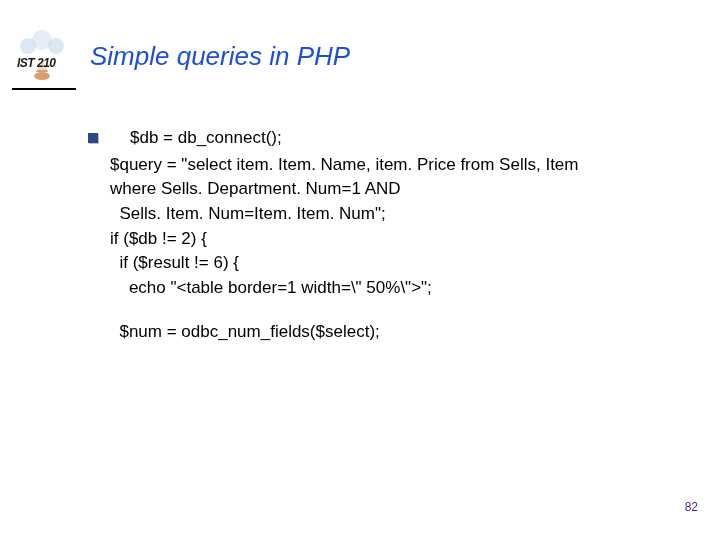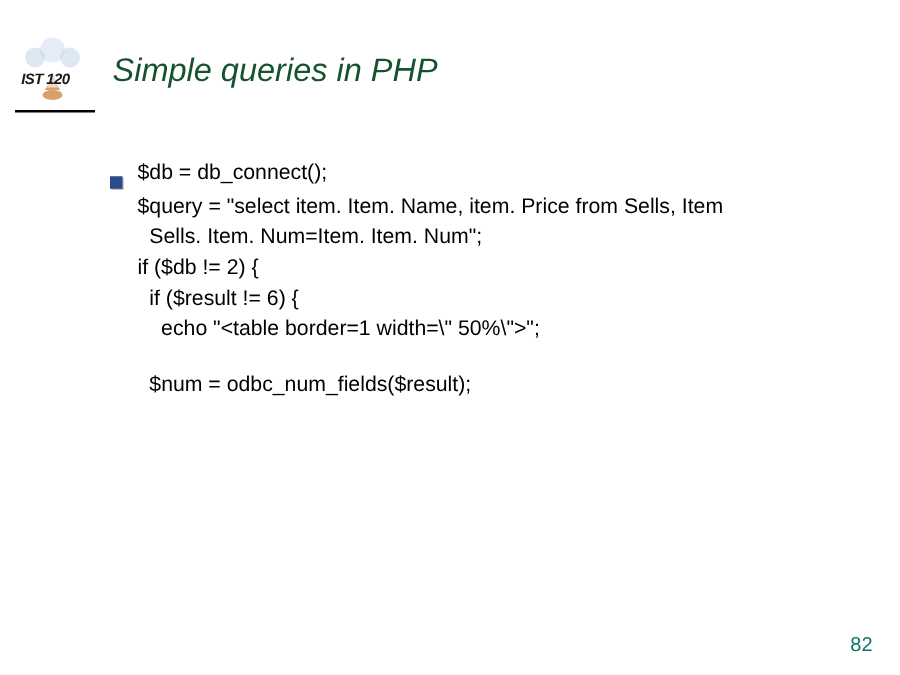--- a/index.html
+++ b/index.html
@@ -32,90 +32,92 @@
       font-style: italic;
       font-weight: bold;
       color: #1a1a1a;
       background: rgba(255,255,255,0.6);
       padding: 0 1px;
       letter-spacing: -0.5px;
     }
     .title {
       font-size: 26px;
       font-style: italic;
-      color: #14532d;
+      color: #1d4ed8;
       font-family: Verdana, Geneva, sans-serif;
     }
     .rule {
       height: 2px;
       background: #000;
       margin: 4px 0 0 12px;
       width: 64px;
     }
     .content {
       padding: 36px 0 0 88px;
       font-size: 17px;
       color: #000;
       line-height: 1.45;
       font-family: Verdana, Geneva, sans-serif;
     }
     .bullet-row {
       display: flex;
-      align-items: flex-end;
+      align-items: flex-start;
       margin-bottom: 2px;
+      gap: 20px;
     }
     .bullet {
       width: 10px;
       height: 10px;
       background: #2a4a8a;
       margin: 7px 12px 0 0;
       flex-shrink: 0;
       box-shadow: 1px 1px 0 rgba(0,0,0,0.25);
     }
     .code-block {
       padding-left: 22px;
     }
     .code-block div { white-space: pre; }
     .gap-top { margin-top: 20px; }
     .page-num {
       position: absolute;
-      bottom: 14px;
+      bottom: 26px;
       right: 22px;
-      font-size: 16px;
-      color: #0f766e;
+      font-size: 12px;
+      color: #4c1d95;
     }
     
     .logo svg { width: 56px; height: 56px; }
   </style>
 </head>
 <body>
 
 <div class="header-row">
   <div class="logo">
     <svg viewBox="0 0 56 56">
       <circle cx="28" cy="12" r="10" fill="#d8e4f2" opacity="0.7"></circle>
       <circle cx="14" cy="18" r="8" fill="#c8d8ee" opacity="0.6"></circle>
       <circle cx="42" cy="18" r="8" fill="#c8d8ee" opacity="0.6"></circle>
       <path d="M22 44 L28 30 L34 44 Z" fill="#d9a06b"></path>
       <ellipse cx="28" cy="48" rx="8" ry="4" fill="#d9a06b"></ellipse>
     </svg>
-    <span class="logo-label">IST 120</span>
+    <span class="logo-label">IST 210</span>
   </div>
   <div class="title">Simple queries in PHP</div>
 </div>
 <div class="rule"></div>
 
 <div class="content">
   <div class="bullet-row">
     <div class="bullet"></div>
     <div>$db = db_connect();</div>
   </div>
   <div class="code-block">
     <div>$query = "select item. Item. Name, item. Price from Sells, Item</div>
+    <div>where Sells. Department. Num=1 AND</div>
     <div>  Sells. Item. Num=Item. Item. Num";</div>
     <div>if ($db != 2) {</div>
     <div>  if ($result != 6) {</div>
     <div>    echo "&lt;table border=1 width=\" 50%\"&gt;";</div>
-    <div class="gap-top">  $num = odbc_num_fields($result);</div>
+    <div class="gap-top">  $num = odbc_num_fields($select);</div>
   </div>
 </div>
 
 <div class="page-num">82</div>
 
 </body></html>

